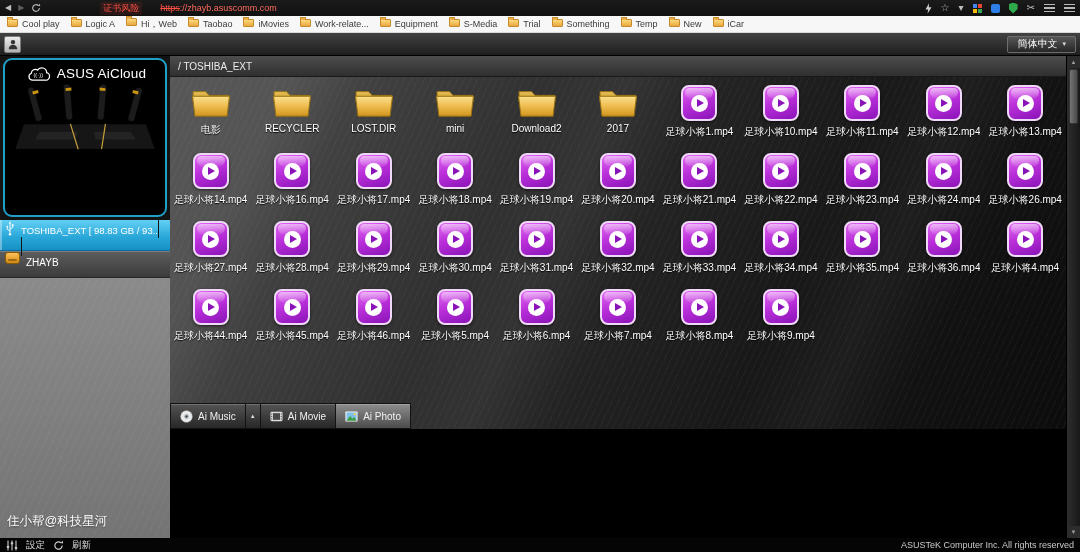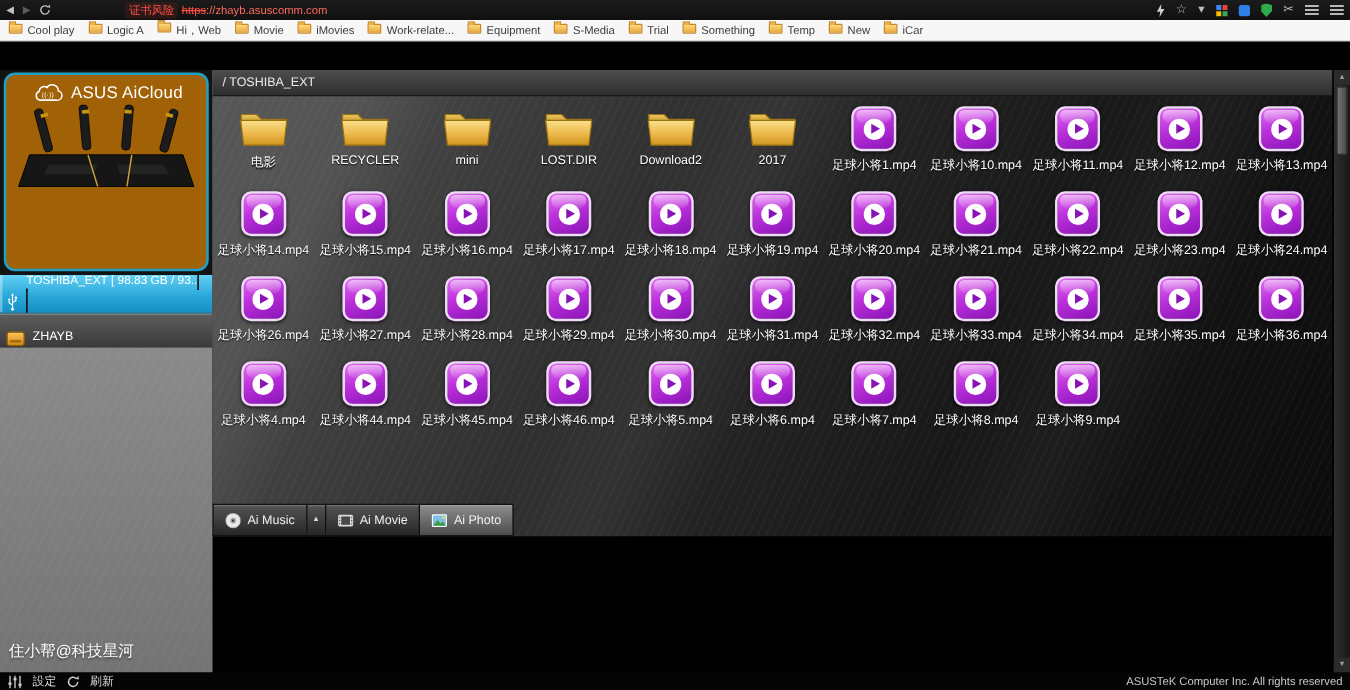--- a/index.html
+++ b/index.html
@@ -9,21 +9,21 @@
     background:#000;
   }
   
   .browser-topbar{
     position:absolute;top:0;left:0;width:1080px;height:16px;
     background:linear-gradient(#1b1b1b,#101010);
     display:flex;align-items:center;padding:0 5px;box-sizing:border-box;gap:7px;
   }
   .nav-glyph{font-size:8px;color:#c0c0c0;line-height:1;}
   .nav-glyph.dim{color:#5c5c5c;}
-  .addr{display:flex;align-items:center;gap:3px;margin-left:52px;font-size:9px;}
+  .addr{display:flex;align-items:center;gap:18px;margin-left:52px;font-size:9px;}
   .cert-badge{color:#ff5042;background:rgba(255,70,60,.10);padding:0 3px;border-radius:2px;}
   .url{color:#ff6b5e;}
   .url .scheme{text-decoration:line-through;color:#ff5042;}
   .top-right{margin-left:auto;display:flex;align-items:center;gap:9px;}
   .tiny-icon{display:inline-flex;align-items:center;justify-content:center;}
   .glyph{color:#bfbfbf;font-size:10px;line-height:1;}
   .ext-grid{width:9px;height:9px;display:grid;grid-template-columns:1fr 1fr;gap:1px;}
   .ext-grid i{display:block;}
   .ext-grid i:nth-child(1){background:#4285f4;}
   .ext-grid i:nth-child(2){background:#ea4335;}
@@ -59,24 +59,24 @@
   .lang-caret{font-size:7px;color:#ddd;}
   
   .sidebar{
     position:absolute;top:56px;left:0;width:170px;height:482px;overflow:hidden;
     background:
       repeating-linear-gradient(115deg,rgba(255,255,255,.04) 0 1px,transparent 1px 7px),
       linear-gradient(180deg,#9d9d9d 0%,#8b8b8b 45%,#747474 100%);
   }
   .sidebar-top{position:relative;height:164px;background:#131313;}
   .router-panel{position:absolute;left:3px;right:3px;top:2px;bottom:3px;
-    border:2px solid #1fa0c6;border-radius:9px;background:#a16207;
+    border:2px solid #1fa0c6;border-radius:9px;background:#000000;
     display:flex;flex-direction:column;align-items:center;overflow:hidden;}
   .logo-row{margin-top:4px;display:flex;align-items:center;gap:5px;color:#fff;font-size:13.5px;letter-spacing:.2px;}
-  .device{height:30px;display:flex;align-items:flex-end;gap:6px;padding:0 5px;}
+  .device{height:30px;display:flex;align-items:flex-start;gap:6px;padding:0 5px;}
   .device.selected{background:linear-gradient(180deg,#63d0f4 0%,#2ba8da 55%,#1690c4 100%);
     border-bottom:1px solid #0a6f9e;box-shadow:inset 2px 0 0 rgba(255,255,255,.35);}
   .device.plain{height:25px;background:linear-gradient(#5d5d5d,#3b3b3b);
     border-top:1px solid #7e7e7e;border-bottom:1px solid #262626;}
   .device-info{flex:1;min-width:0;}
   .device-name{font-size:9.5px;color:#fff;white-space:nowrap;overflow:hidden;}
   .device.plain .device-name{font-size:10px;}
   .progress-track{width:72px;height:5px;background:#23201a;border:1px solid #141414;margin-top:2px;}
   .progress-fill{height:100%;background:linear-gradient(#ffc84a,#e89200);}
   .disk-icon{width:15px;height:12px;border-radius:3px;background:linear-gradient(#ffc258,#cf8a14);
@@ -185,21 +185,21 @@
       <span class="bm-label">Logic A</span>
     </span>
 
     <span class="bm">
       <span class="bm-folder"></span>
       <span class="bm-label">Hi，Web</span>
     </span>
 
     <span class="bm">
       <span class="bm-folder"></span>
-      <span class="bm-label">Movie</span>
+      <span class="bm-label">Taobao</span>
     </span>
 
     <span class="bm">
       <span class="bm-folder"></span>
       <span class="bm-label">iMovies</span>
     </span>
 
     <span class="bm">
       <span class="bm-folder"></span>
       <span class="bm-label">Work-relate...</span>
@@ -234,20 +234,32 @@
       <span class="bm-folder"></span>
       <span class="bm-label">New</span>
     </span>
 
     <span class="bm">
       <span class="bm-folder"></span>
       <span class="bm-label">iCar</span>
     </span>
   </div>
 
+  <div class="app-topbar">
+    <span class="user-button">
+      <svg width="12" height="12" viewBox="0 0 14 14">
+          <circle cx="7" cy="4.8" r="2.6" fill="#333"></circle>
+          <path d="M2 13a5 5 0 0 1 10 0z" fill="#333"></path>
+        </svg>
+    </span>
+    <span class="lang-button">
+      <span>簡体中文</span>
+      <span class="lang-caret">▾</span>
+    </span>
+  </div>
 
   <div class="sidebar">
     <div class="sidebar-top">
       <div class="router-panel">
         <div class="logo-row">
           <svg width="28" height="19" viewBox="0 0 34 22">
             <path d="M27.5 10a6 6 0 0 0-11-3.2 4.8 4.8 0 0 0-7.6 3.9A4.3 4.3 0 0 0 9.8 19h15.4a4.6 4.6 0 0 0 2.3-9z" fill="none" stroke="#fff" stroke-width="1.5"></path>
             <text x="17.3" y="15.6" font-size="6.5" fill="#fff" text-anchor="middle">((·))</text>
           </svg>
           <span>ASUS AiCloud</span>
@@ -361,41 +373,41 @@
           <linearGradient id="fgF" x1="0" y1="0" x2="0" y2="1">
             <stop offset="0" stop-color="#fae08c"></stop>
                   <stop offset=".5" stop-color="#eebc4f"></stop>
                   <stop offset="1" stop-color="#d1951f"></stop>
           </linearGradient>
         </defs>
         <path d="M3 7h13l4 4h21v7H3z" fill="url(#fgB)" stroke="#9a7210" stroke-width="1"></path>
         <path d="M2.5 12h39L39 33H5z" fill="url(#fgF)" stroke="#9a7210" stroke-width="1"></path>
       </svg>
 
-      <span class="cell-label">mini</span>
+      <span class="cell-label">LOST.DIR</span>
     </div>
 
     <div class="cell folder">
       <svg class="folder-svg" width="42" height="34" viewBox="0 0 44 36">
         <defs>
           <linearGradient id="fgB" x1="0" y1="0" x2="0" y2="1">
             <stop offset="0" stop-color="#eac45e"></stop>
                   <stop offset="1" stop-color="#b8860e"></stop>
           </linearGradient>
           <linearGradient id="fgF" x1="0" y1="0" x2="0" y2="1">
             <stop offset="0" stop-color="#fae08c"></stop>
                   <stop offset=".5" stop-color="#eebc4f"></stop>
                   <stop offset="1" stop-color="#d1951f"></stop>
           </linearGradient>
         </defs>
         <path d="M3 7h13l4 4h21v7H3z" fill="url(#fgB)" stroke="#9a7210" stroke-width="1"></path>
         <path d="M2.5 12h39L39 33H5z" fill="url(#fgF)" stroke="#9a7210" stroke-width="1"></path>
       </svg>
 
-      <span class="cell-label">LOST.DIR</span>
+      <span class="cell-label">mini</span>
     </div>
 
     <div class="cell folder">
       <svg class="folder-svg" width="42" height="34" viewBox="0 0 44 36">
         <defs>
           <linearGradient id="fgB" x1="0" y1="0" x2="0" y2="1">
             <stop offset="0" stop-color="#eac45e"></stop>
                   <stop offset="1" stop-color="#b8860e"></stop>
           </linearGradient>
           <linearGradient id="fgF" x1="0" y1="0" x2="0" y2="1">
@@ -484,29 +496,20 @@
     <div class="cell video">
 
       <span class="video-icon">
         <span class="play-circle">
                 <span class="play-tri"></span>
               </span>
       </span>
       <span class="cell-label">足球小将14.mp4</span>
     </div>
 
-    <div class="cell video">
-
-      <span class="video-icon">
-        <span class="play-circle">
-                <span class="play-tri"></span>
-              </span>
-      </span>
-      <span class="cell-label">足球小将15.mp4</span>
-    </div>
 
     <div class="cell video">
 
       <span class="video-icon">
         <span class="play-circle">
                 <span class="play-tri"></span>
               </span>
       </span>
       <span class="cell-label">足球小将16.mp4</span>
     </div>

